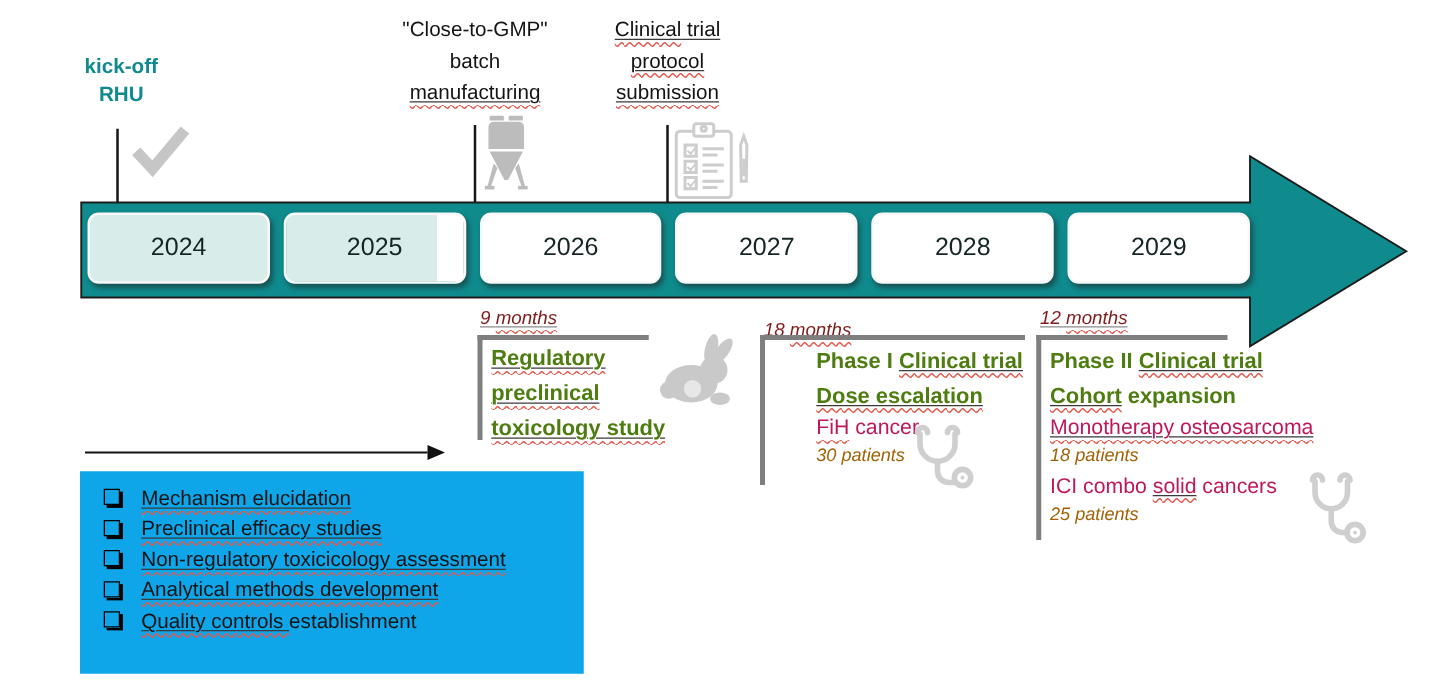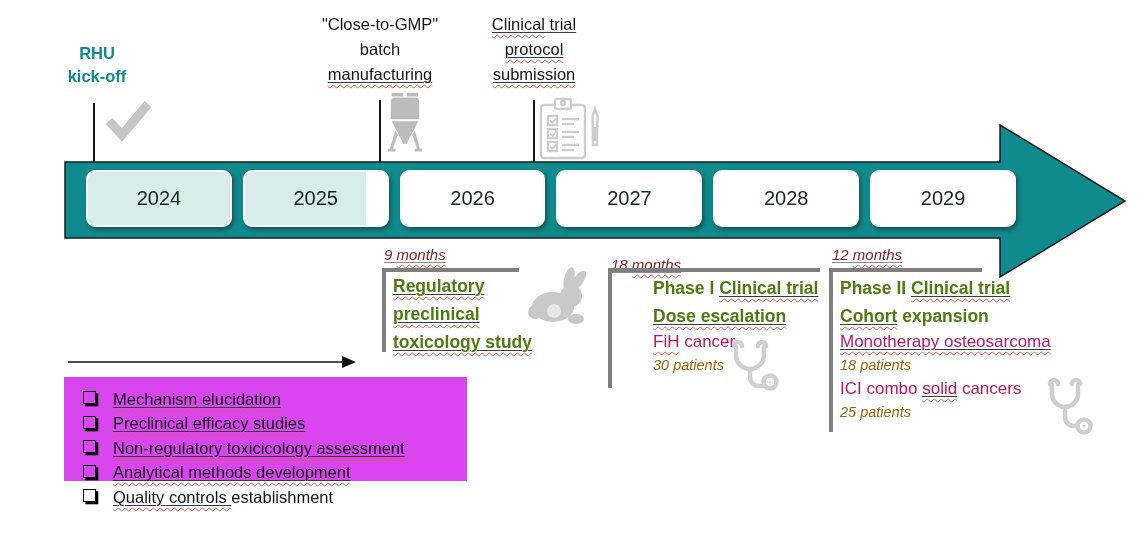--- a/index.html
+++ b/index.html
@@ -12,49 +12,49 @@
      text-decoration-thickness:1.2px;text-underline-offset:2px;}
   .u-gray{text-decoration-line:underline;text-decoration-style:solid;text-decoration-color:#8a8a8a;
      text-decoration-thickness:1px;text-underline-offset:2px;}
   .w{text-decoration-line:underline;text-decoration-style:wavy;text-decoration-color:#E2574C;
      text-decoration-thickness:1px;text-underline-offset:4px;margin-top:40px;}
 
   .mlabel{font-size:16.5px;line-height:25px;text-align:center;color:#141414;}
   .rhu{color:#0F8B8D;font-weight:bold;font-size:16.5px;line-height:23px;text-align:center;}
   .conn{width:1.6px;background:#161616;}
 
-  .years-row{left:70px;top:170px;width:930px;display:flex;gap:11px;margin-left:16px;}
+  .years-row{left:70px;top:170px;width:930px;display:flex;gap:11px;}
   .year-box{flex:1;height:57px;border-radius:9px;background:#fff;border:2px solid #F8F8F8;
             box-shadow:2px 3px 4px rgba(30,30,30,.5);display:flex;align-items:center;justify-content:center;
             font-size:20px;color:#152525;box-sizing:border-box;}
   .fill-full{background:#D8ECE9;}
   .fill-partial{background:linear-gradient(90deg,#D8ECE9 0 85%,#ffffff 85%);}
 
   .dur{font-style:italic;color:#7f1d1d;font-size:15px;}
   .brh{height:4px;background:#7F7F7F;}
   .brv{width:4px;background:#7F7F7F;}
   .pb{font-weight:bold;font-size:17.5px;line-height:28px;color:#4d7c0f;}
   .pr{font-size:17px;line-height:24px;color:#be185d;}
   .pi{font-style:italic;font-size:14.5px;line-height:23px;color:#a16207;}
 
-  .chk-panel{left:64px;top:377px;width:403px;height:104px;background:#d946ef;box-sizing:border-box;
+  .chk-panel{left:64px;top:377px;width:403px;height:162px;background:#0ea5e9;box-sizing:border-box;
              padding:10px 8px 8px 10px;}
   .chk-row{display:flex;align-items:center;height:24.5px;}
   .chk-box{width:11px;height:11px;border:1.8px solid #000;box-shadow:2.3px 2.3px 0 #000;
            margin:0 17px 3px 9px;flex:none;background:transparent;}
   .chk-text{font-size:16.5px;color:#141414;white-space:nowrap;}
 </style>
 </head>
 <body>
 
 <div id="stage">
 
   <div class="abs rhu" style="left:38px;top:42px;width:118px;">
+    <div>kick-off</div>
     <div>RHU</div>
-    <div>kick-off</div>
   </div>
   <div class="abs conn" style="left:93px;top:103px;height:60px;"></div>
   <svg class="abs" style="left:103px;top:98px;" width="50" height="44" viewBox="0 0 50 44">
     <path d="M6 23 L19 37 L45 6" stroke="#C6C6C6" stroke-width="9" fill="none"></path>
   </svg>
 
   <div class="abs mlabel" style="left:292px;top:12px;width:176px;">
     <div>"Close-to-GMP"</div>
     <div>batch</div>
     <div><span class="u"><span class="w">manufacturing</span></span></div>

